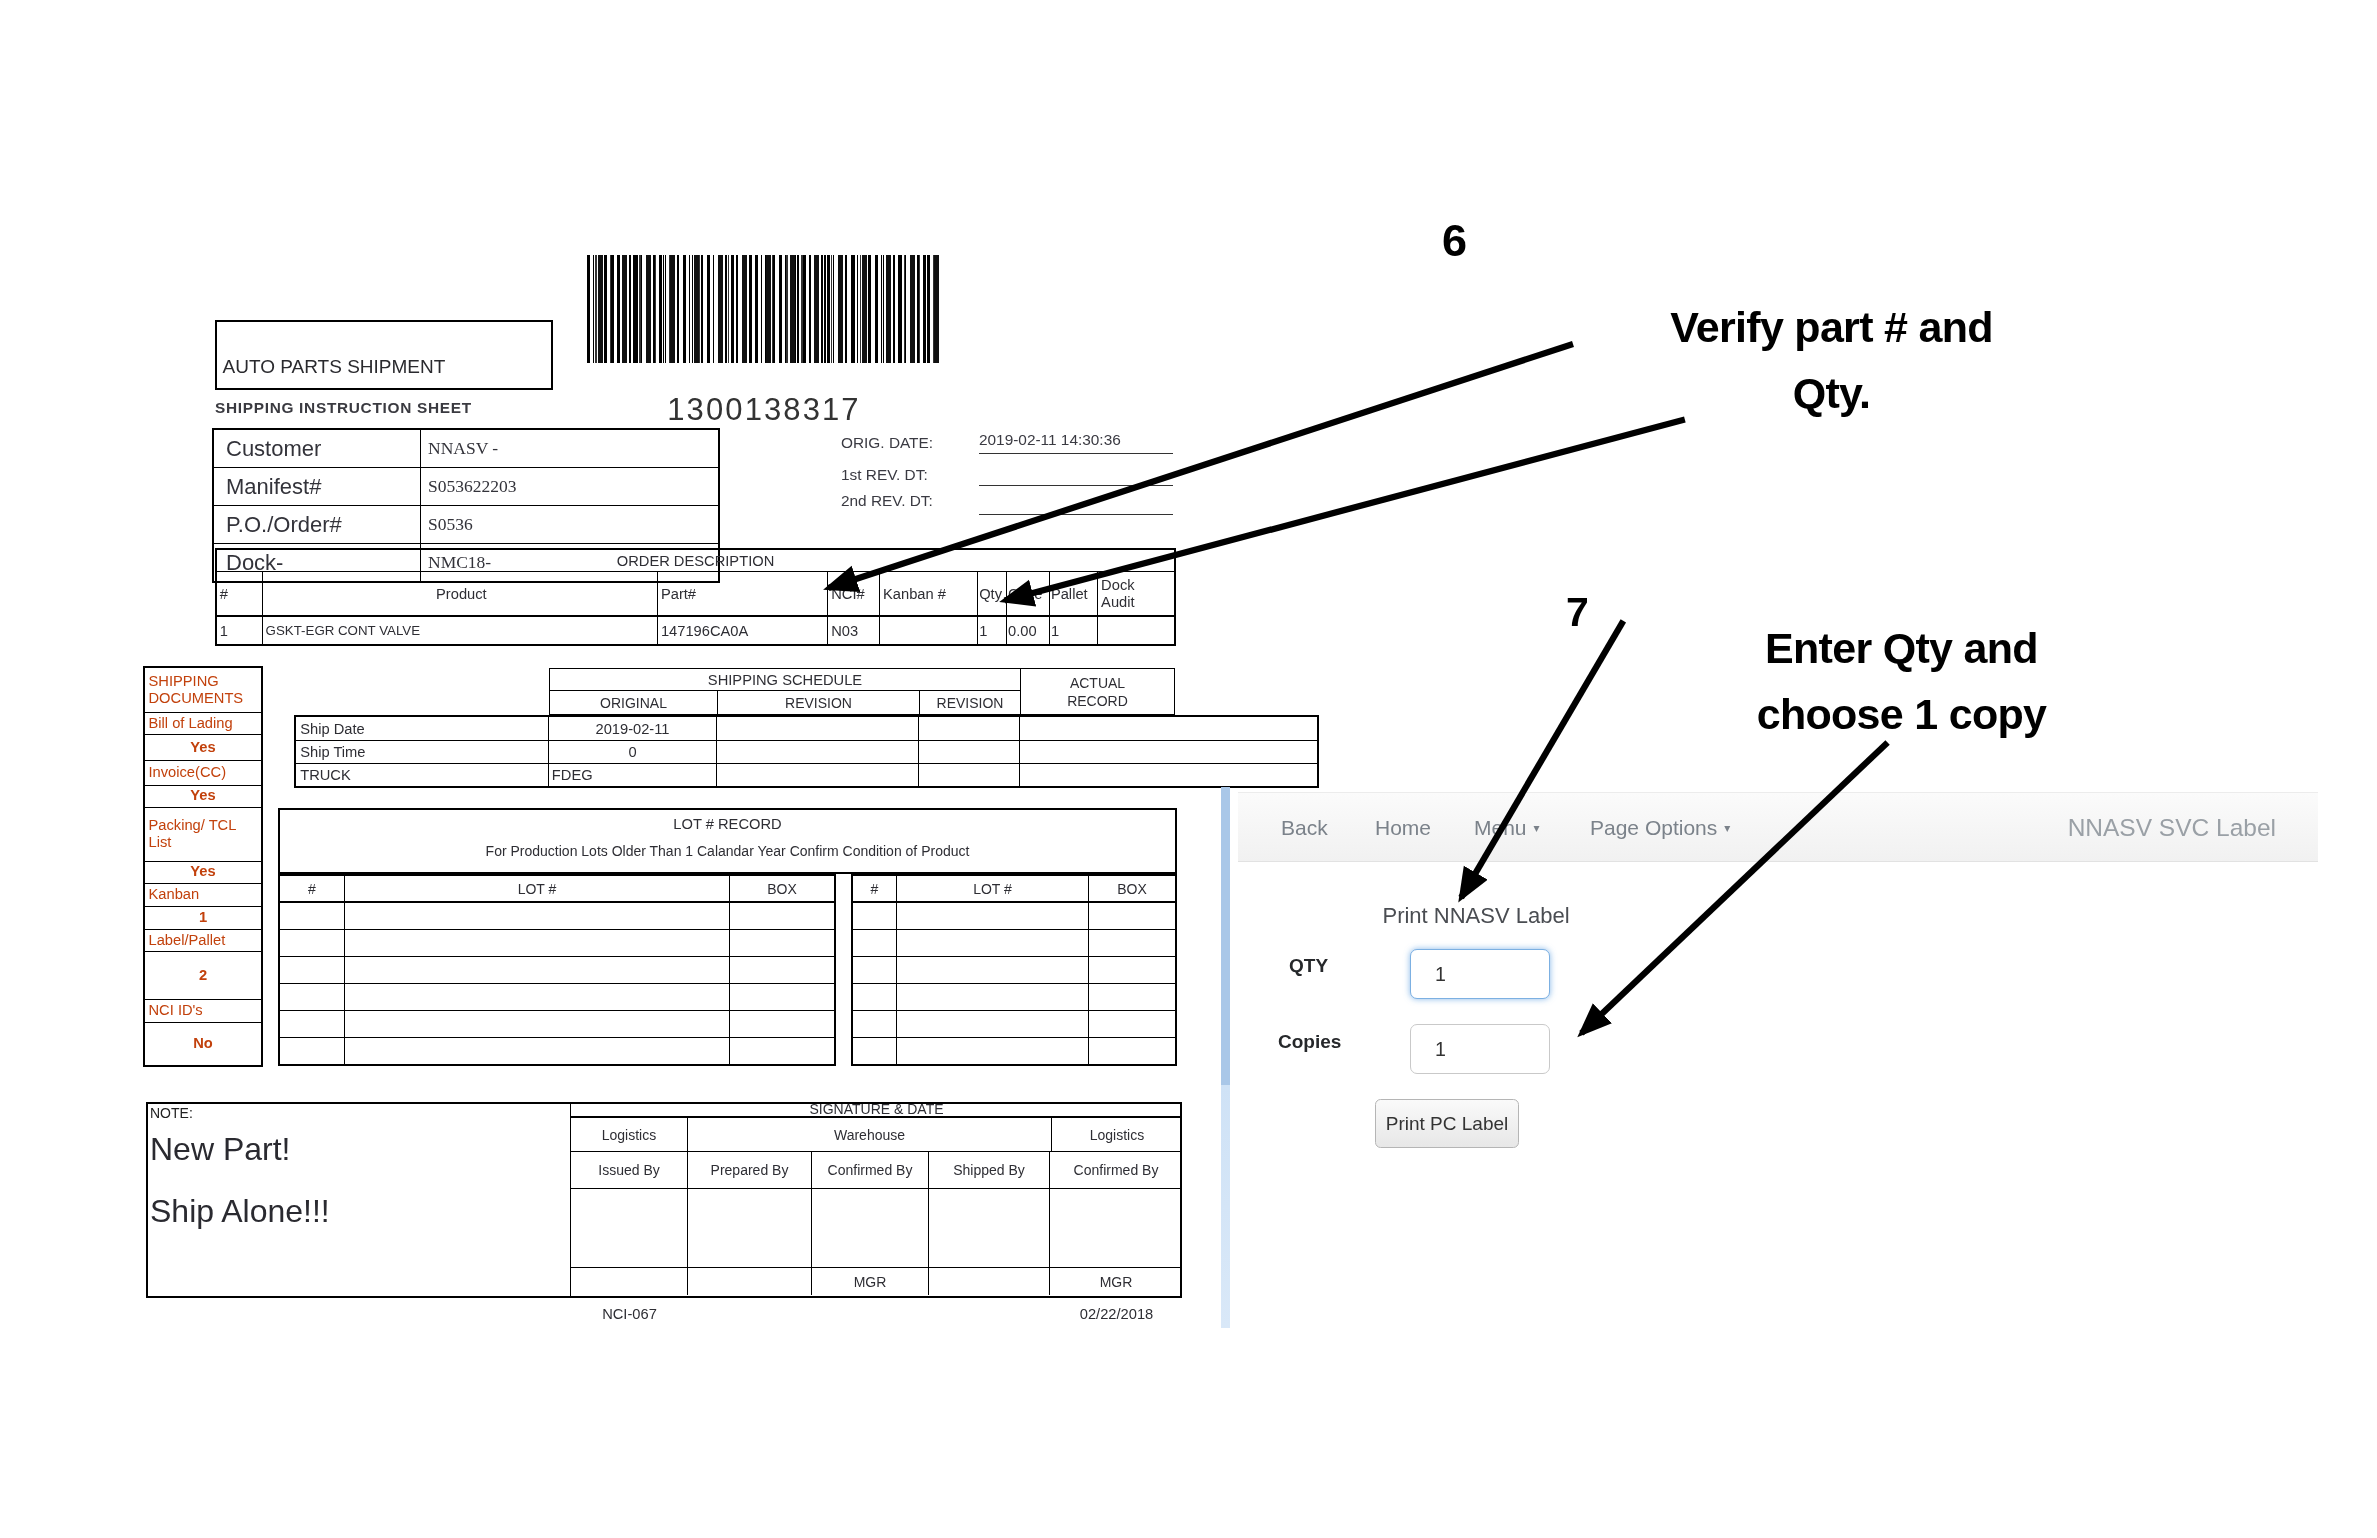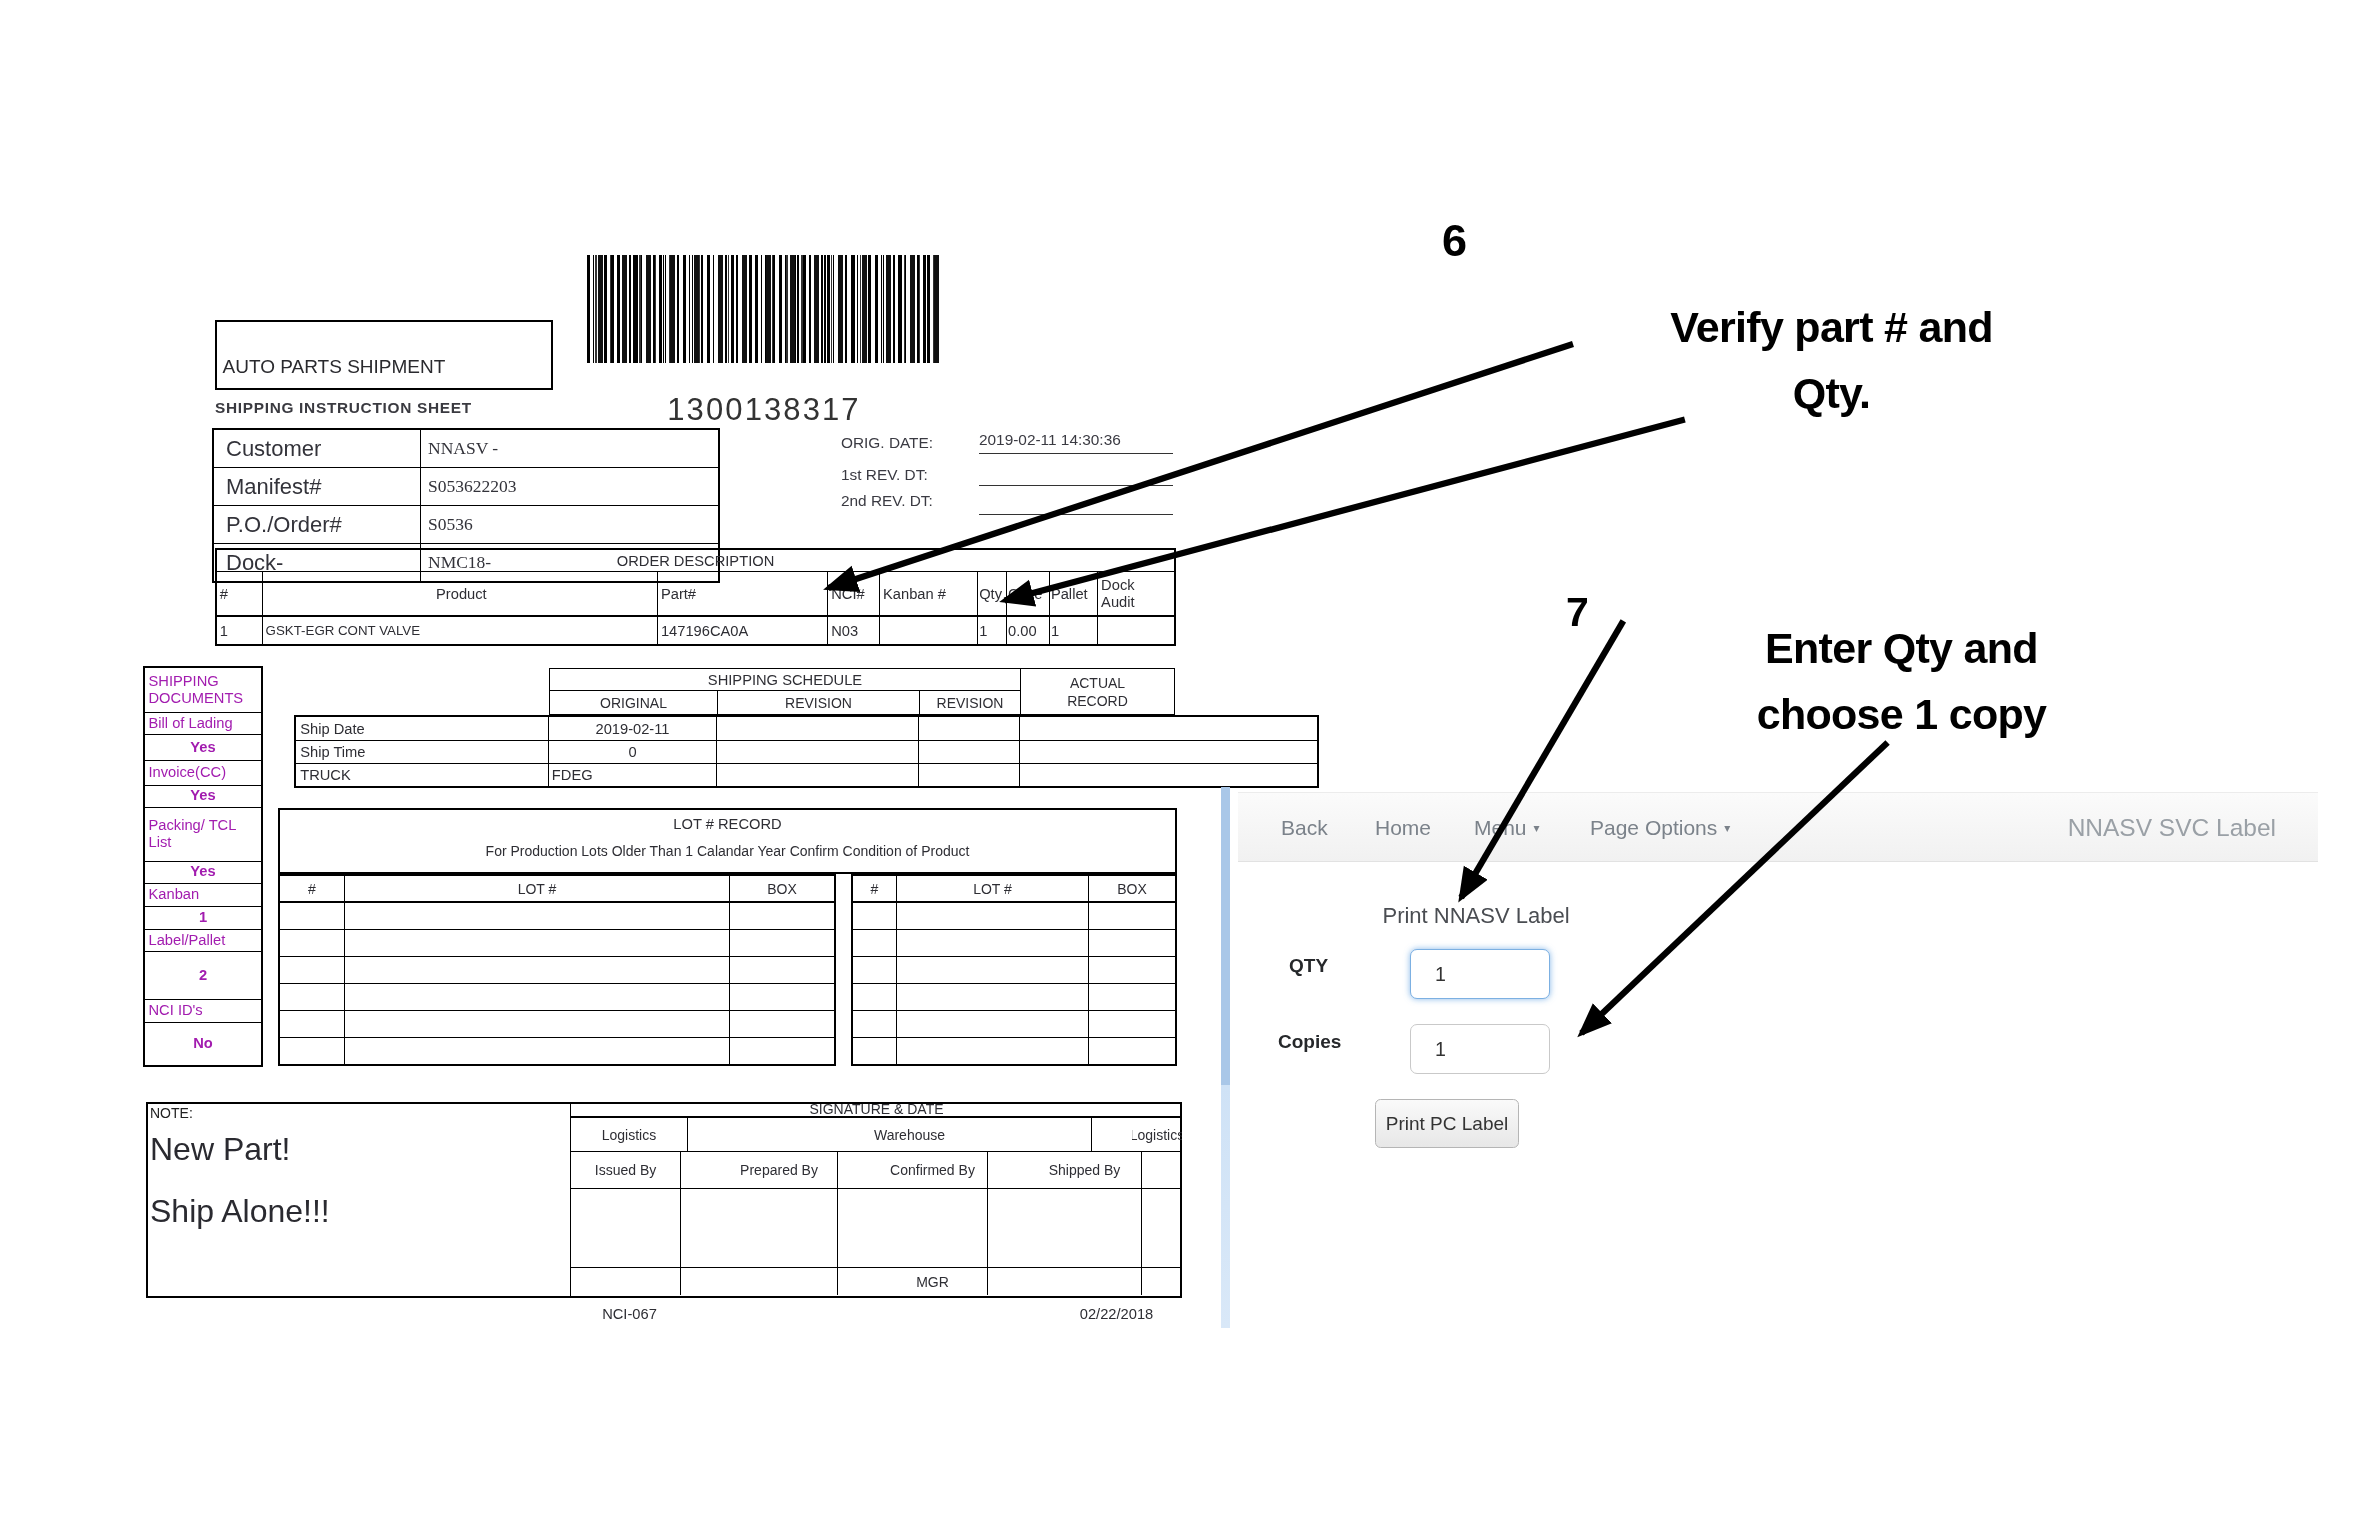--- a/index.html
+++ b/index.html
@@ -30,21 +30,21 @@
   .ord-row{display:flex;box-sizing:border-box;}
   .ord-head{height:45px;border-bottom:2.1px solid #000;}
   .ord-data{height:26.6px;}
   .ord-row>div{border-right:1.4px solid #000;box-sizing:border-box;display:flex;align-items:center;padding-left:2.8px;overflow:hidden;}
   .ord-row>div:last-child{border-right:none;}
   .c1{width:46px;}.c2{width:397px;justify-content:center;}.c3{width:171px;}.c4{width:52px;}
   .c5{width:98px;}.c6{width:29px;padding-left:1.4px!important;}.c7{width:43px;padding-left:1.4px!important;}
   .c8{width:49px;padding-left:1.4px!important;}.c9{width:76px;}
   .ord-data .c2{justify-content:flex-start;font-size:13.3px;}
   .two-line{line-height:17px;}
-  .sd{left:143px;top:666px;width:120px;border:2.1px solid #000;box-sizing:border-box;font-size:14.7px;color:#a21caf;}
+  .sd{left:143px;top:666px;width:120px;border:2.1px solid #000;box-sizing:border-box;font-size:14.7px;color:#c2410c;}
   .sd-row{border-top:1.4px solid #000;box-sizing:border-box;display:flex;align-items:center;padding-left:3.5px;line-height:17.5px;}
   .sd-row:first-child{border-top:none;}
   .sd-val{justify-content:center;font-weight:bold;padding-left:0;}
   .sched-h1{left:549px;top:668px;width:472px;height:23px;border:1.4px solid #000;box-sizing:border-box;
             display:flex;align-items:center;justify-content:center;font-size:14.7px;color:#2e2e34;}
   .sched-h2{left:549px;top:691px;width:472px;height:24px;display:flex;box-sizing:border-box;border:1.4px solid #000;border-top:none;font-size:14px;color:#2e2e34;}
   .sched-h2>div{border-right:1.4px solid #000;box-sizing:border-box;display:flex;align-items:center;justify-content:center;}
   .sched-h2>div:last-child{border-right:none;}
   .actual{left:1021px;top:668px;width:154px;height:47px;border:1.4px solid #000;border-left:none;box-sizing:border-box;
           display:flex;flex-direction:column;align-items:center;justify-content:center;font-size:14px;color:#2e2e34;line-height:18px;}
@@ -62,21 +62,21 @@
   .lot-table{border:2.1px solid #000;box-sizing:border-box;top:874px;font-size:14px;color:#2e2e34;}
   .lt-row{display:flex;height:27px;border-top:1.4px solid #000;box-sizing:border-box;}
   .lt-row:first-child{border-top:none;height:26px;border-bottom:0.7px solid #000;}
   .lt-row>div{border-right:1.4px solid #000;box-sizing:border-box;display:flex;align-items:center;justify-content:center;}
   .lt-row>div:last-child{border-right:none;}
   .notebox{left:146px;top:1102px;width:1036px;height:196px;border:2.1px solid #000;box-sizing:border-box;color:#2e2e34;}
   .note-label{left:150px;top:1105px;font-size:14px;}
   .note-l1{left:150px;top:1131px;font-size:32px;color:#2a2a30;}
   .note-l2{left:150px;top:1193px;font-size:32px;color:#2a2a30;}
   .sig{left:570px;top:1102px;width:612px;height:196px;border-left:1.4px solid #000;box-sizing:border-box;font-size:14px;color:#2e2e34;}
-  .sig-row{display:flex;box-sizing:border-box;border-top:1.4px solid #000;gap:40px;}
+  .sig-row{display:flex;box-sizing:border-box;border-top:1.4px solid #000;}
   .sig-row:first-child{border-top:none;}
   .sig-row>div{border-right:1.4px solid #000;box-sizing:border-box;display:flex;align-items:center;justify-content:center;overflow:hidden;}
   .sig-row>div:last-child{border-right:none;}
   .sc1{width:117px;}.sc2{width:124px;}.sc3{width:117px;}.sc4{width:121px;}.sc5{flex:1;}
   .scW{width:364px;}
   .sig-title{height:15.4px;justify-content:center;display:flex;align-items:center;border-bottom:1.4px solid #000;box-sizing:border-box;}
   .footer-txt{font-size:14.7px;color:#2e2e34;}
   .scrollbar{left:1221px;top:787px;width:9px;height:541px;
              background:linear-gradient(#a9c7e8 0%,#a9c7e8 55%,#cfe2f6 55%,#d9e8f8 100%);}
   

